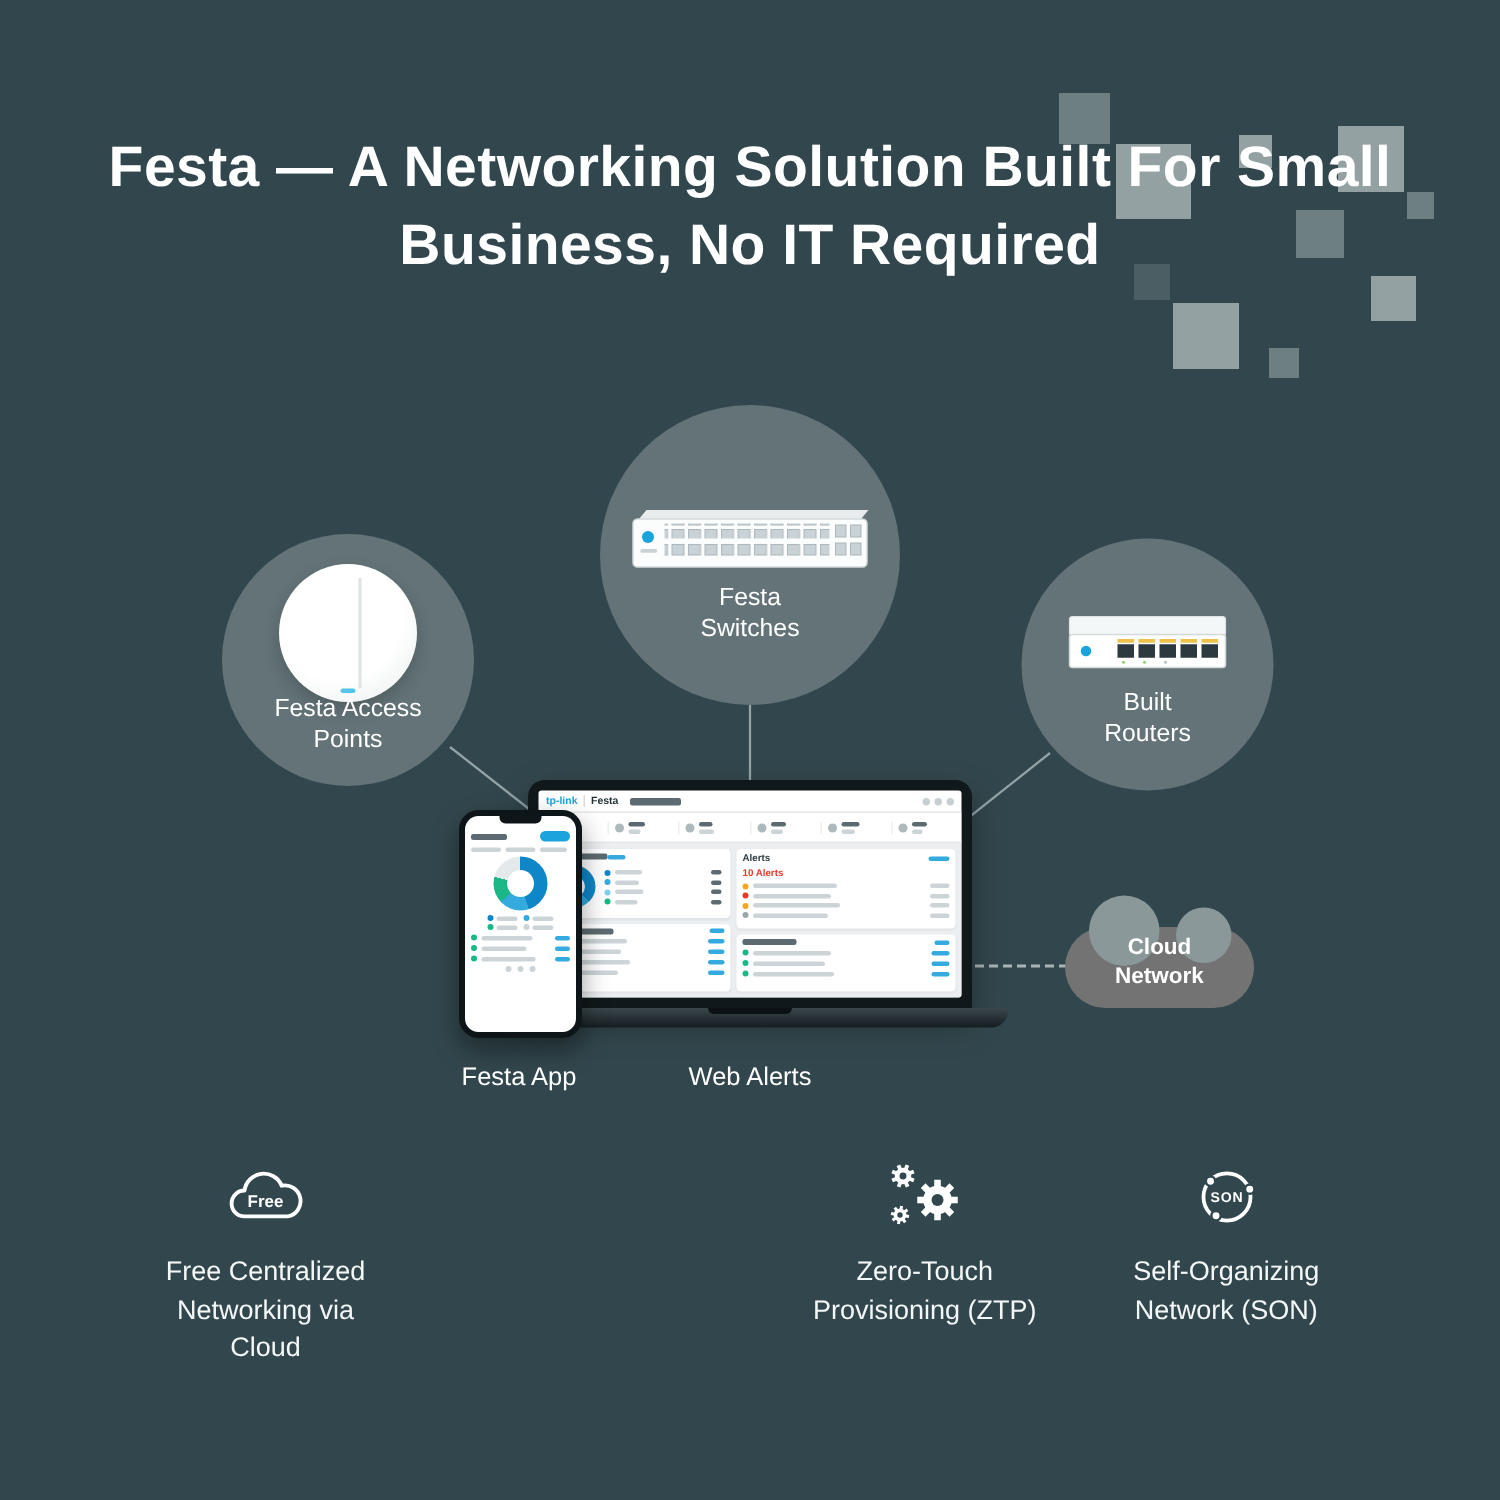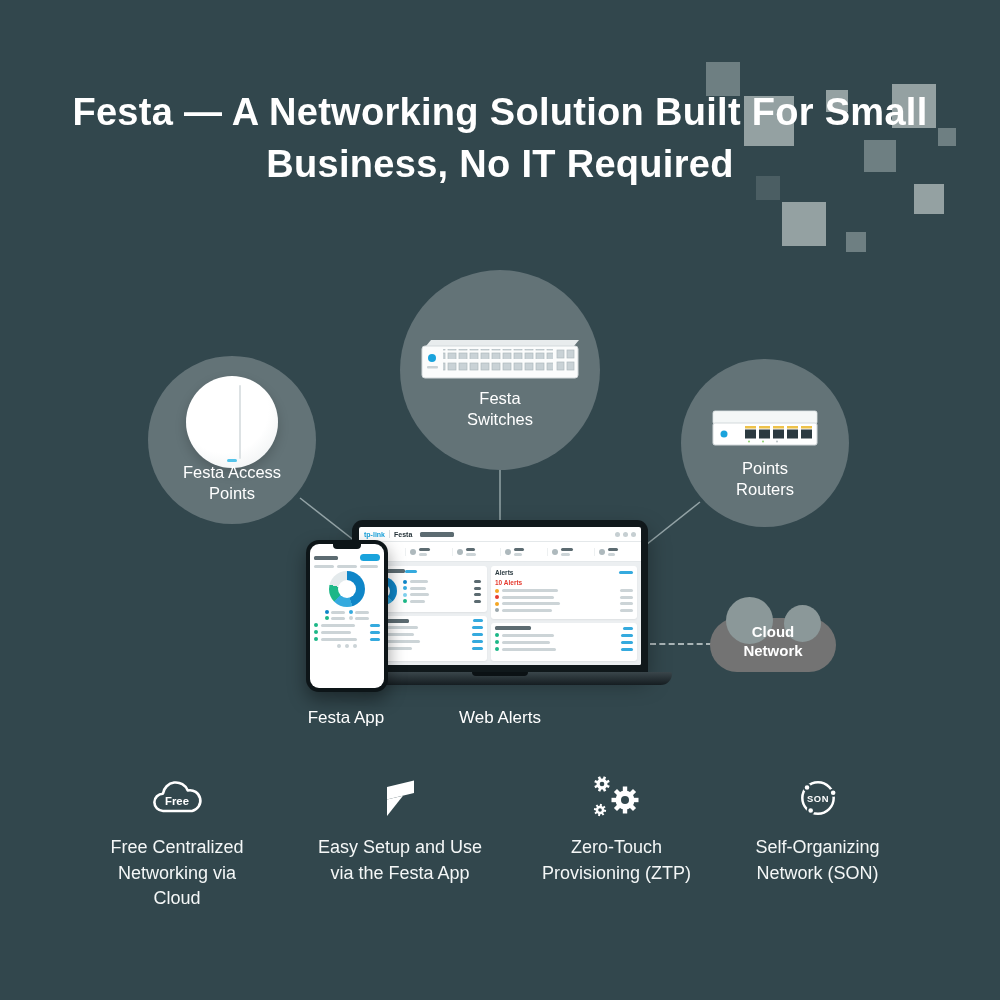--- a/index.html
+++ b/index.html
@@ -170,21 +170,21 @@
       <rect x="94" y="23" width="11" height="2.5" fill="#edc24a"></rect>
       <rect x="38" y="26.5" width="11" height="9" fill="#2c3a40"></rect>
       <rect x="52" y="26.5" width="11" height="9" fill="#2c3a40"></rect>
       <rect x="66" y="26.5" width="11" height="9" fill="#2c3a40"></rect>
       <rect x="80" y="26.5" width="11" height="9" fill="#2c3a40"></rect>
       <rect x="94" y="26.5" width="11" height="9" fill="#2c3a40"></rect>
       <circle cx="42" cy="38.5" r="1" fill="#8fd06f"></circle>
       <circle cx="56" cy="38.5" r="1" fill="#8fd06f"></circle>
       <circle cx="70" cy="38.5" r="1" fill="#b9c2c5"></circle>
     </svg>
-    <div class="circle-label" style="top:99px;width:90px">Points Routers</div>
+    <div class="circle-label" style="top:99px;width:90px">Built Routers</div>
   </div>
 
   <div class="laptop-screen">
     <div class="dash">
       <div class="dash-top">
         <span class="brand">tp-link</span>
         <span class="vdiv"></span>
         <span class="prod">Festa</span>
         <i class="bar d" style="width:34px;height:5px;margin-left:4px"></i>
         <span class="topdots">
@@ -419,29 +419,20 @@
   <div class="feature" style="left:92px;width:170px">
     <div class="f-icon">
       <svg width="56" height="40" viewBox="0 0 52 36">
         <path d="M 13 30 A 8 8 0 0 1 13 14 A 12 12 0 0 1 36 11 A 7.5 7.5 0 0 1 40 30 Z" fill="none" stroke="#ffffff" stroke-width="2.4" stroke-linejoin="round"></path>
         <text x="26" y="24.5" text-anchor="middle" font-size="10.5" font-weight="bold" fill="#ffffff" font-family="Liberation Sans, sans-serif">Free</text>
       </svg>
     </div>
     <div class="f-text">Free Centralized Networking via Cloud</div>
   </div>
 
-  <div class="feature" style="left:305px;width:190px">
-    <div class="f-icon">
-      <svg width="44" height="44" viewBox="0 0 44 44">
-        <path d="M9 11 L36 4.5 L36 17 L9 23.5 Z" fill="#ffffff"></path>
-        <path d="M9 23.5 L25 19.7 L9 40 Z" fill="#ffffff"></path>
-      </svg>
-    </div>
-    <div class="f-text">Easy Setup and Use via the Festa App</div>
-  </div>
 
   <div class="feature" style="left:524px;width:185px">
     <div class="f-icon">
       <svg width="56" height="50" viewBox="0 0 56 50">
         <g fill="#ffffff" transform="translate(36,27)">
           <rect x="-2.2" y="-13.5" width="4.4" height="6" transform="rotate(0)"></rect>
           <rect x="-2.2" y="-13.5" width="4.4" height="6" transform="rotate(45)"></rect>
           <rect x="-2.2" y="-13.5" width="4.4" height="6" transform="rotate(90)"></rect>
           <rect x="-2.2" y="-13.5" width="4.4" height="6" transform="rotate(135)"></rect>
           <rect x="-2.2" y="-13.5" width="4.4" height="6" transform="rotate(180)"></rect>

